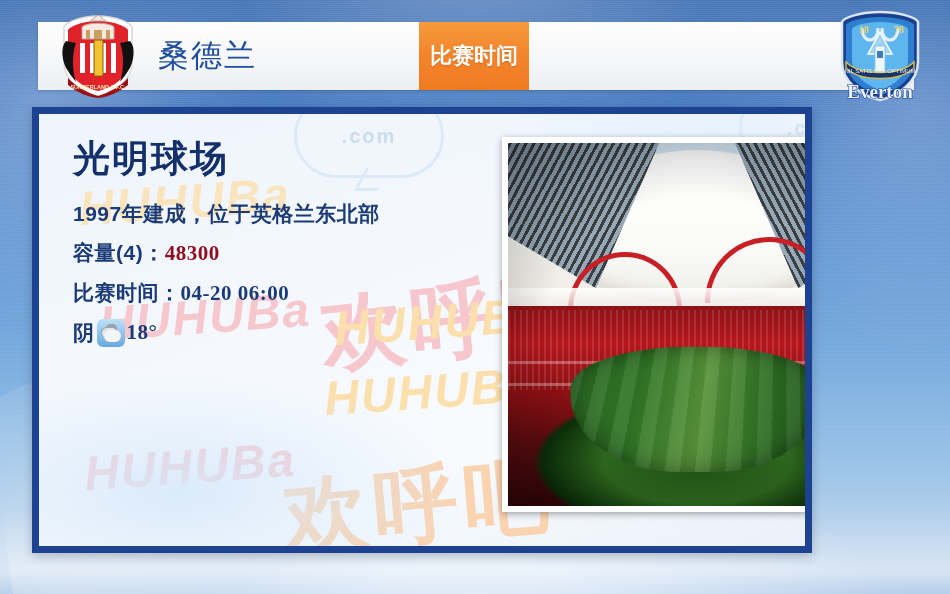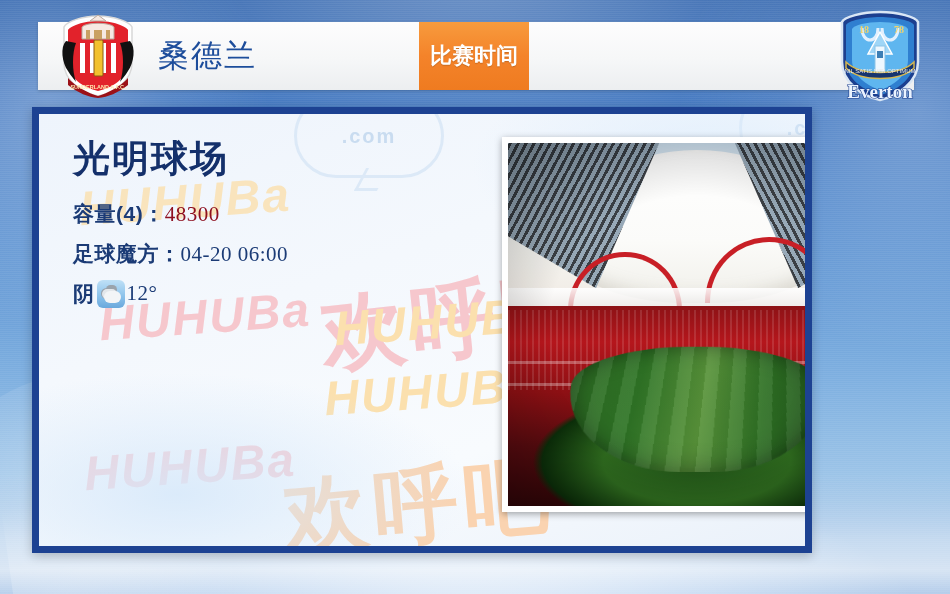--- a/index.html
+++ b/index.html
@@ -110,21 +110,21 @@
   }
   #stadium-title{
     font-size:37px; font-weight:bold; color:#14306b; letter-spacing:2px;
     margin-bottom:10px;
   }
   .info-line{
     font-size:21px; font-weight:bold; color:#1b3b76;
     line-height:39px; white-space:nowrap; letter-spacing:0.5px;
   }
   .hl{ color:#8e1020; }
-  .times{ font-family:"Liberation Serif",serif; font-weight:normal; }
+  .times{ font-family:"Liberation Serif",serif; font-weight:bold; }
   #weather-line{ display:flex; align-items:center; }
   #weather-icon{
     display:inline-block; width:28px; height:28px; border-radius:6px;
     background:linear-gradient(180deg,#bfe0f6 0%,#8ec4ec 55%,#6aa8dc 100%);
     position:relative; margin:0 2px; vertical-align:-6px; flex:0 0 auto;
   }
   #weather-icon .cl-a{
     position:absolute; left:4px; top:8px; width:13px; height:11px; border-radius:7px;
     background:#9aa3ac; box-shadow:4px -4px 0 -1px #9aa3ac;
   }
@@ -281,37 +281,38 @@
   <div class="wm wm-huhu c1" style="left:60px; top:175px; transform:rotate(-4deg);">HUHUBa</div>
   <div class="wm wm-huhu c2" style="left:295px; top:180px; transform:rotate(-4deg);">HUHUBa</div>
   <div class="wm wm-huhu c1" style="left:45px; top:325px; transform:rotate(-4deg);">HUHUBa</div>
   <div class="wm wm-huhu c2" style="left:285px; top:250px; transform:rotate(-4deg);">HUHUBa</div>
   <div class="wm wm-huhu c2" style="left:40px; top:60px; transform:rotate(-4deg); opacity:.8;">HUHUBa</div>
   <div class="panel-sheen"></div>
 
   <div id="info">
     <div id="stadium-title">光明球场</div>
 
+    <div class="info-line">1997年建成，位于英格兰东北部</div>
 
     <div class="info-line">
       <span>容量(4)：</span><span class="hl times">48300</span>
     </div>
 
 
     <div class="info-line">
-      <span>足球魔方：</span><span class="times">04-20 06:00</span>
+      <span>比赛时间：</span><span class="times">04-20 06:00</span>
     </div>
 
     <div class="info-line" id="weather-line">
         <span>阴</span>
         <span id="weather-icon">
           <span class="cl-a"></span>
           <span class="cl-b"></span>
         </span>
-        <span class="times">12°</span>
+        <span class="times">18°</span>
     </div>
   </div>
 
   <div id="photo-frame">
     <div id="photo">
       <div class="ph-sky"></div>
       <div class="ph-canopy"></div>
       <div class="ph-truss-l"></div>
       <div class="ph-truss-r"></div>
       <div class="ph-arch a1"></div>

